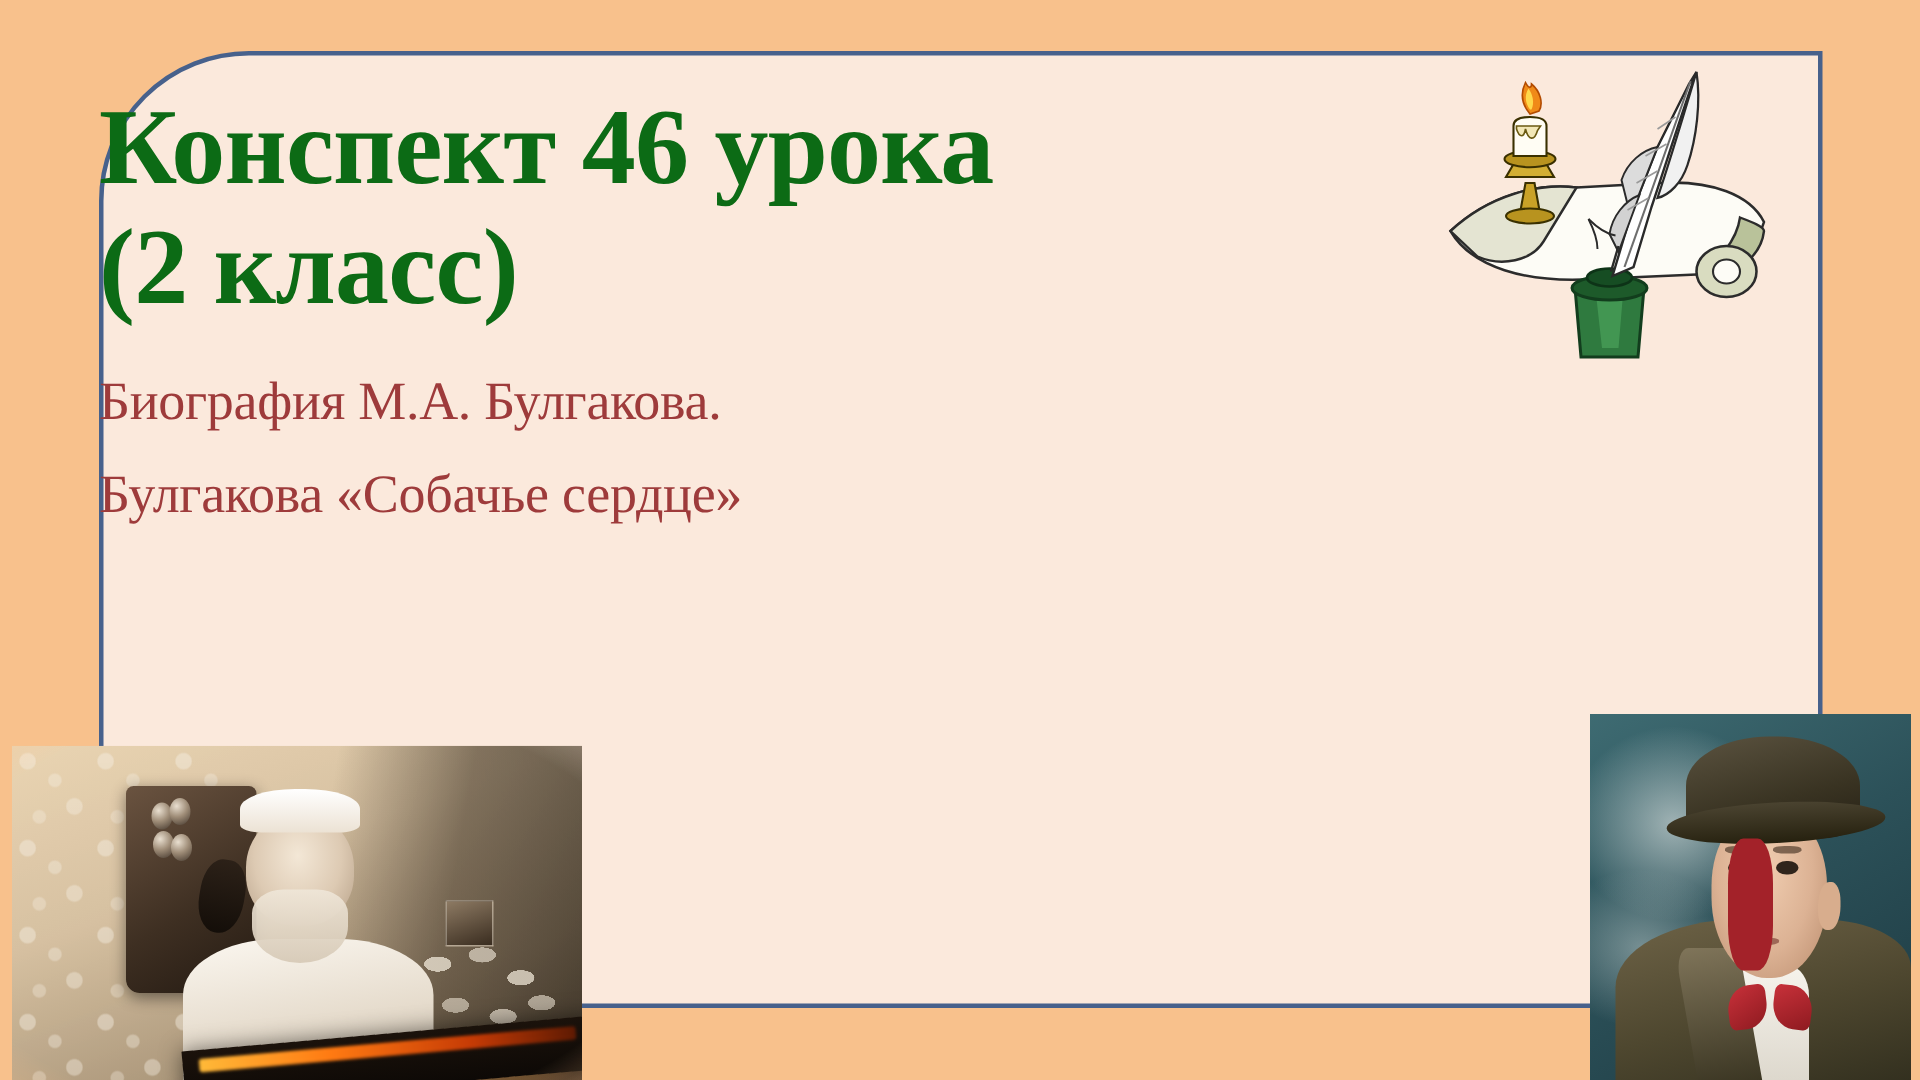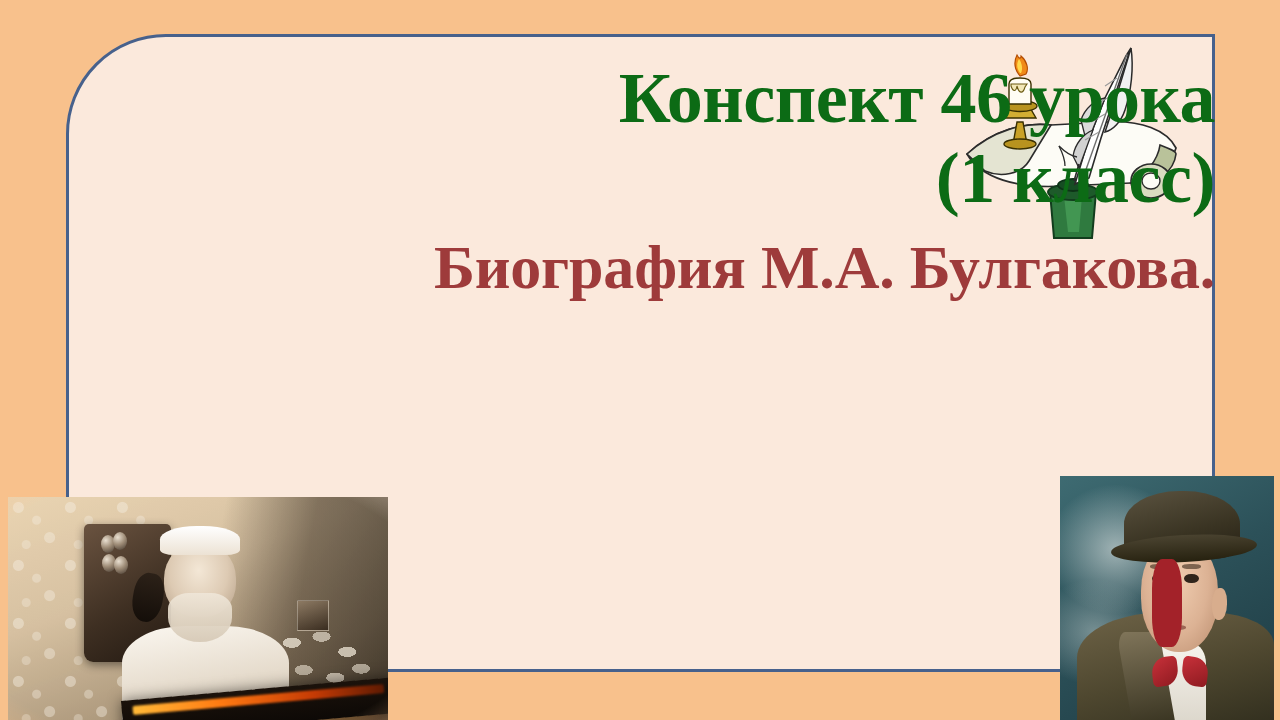--- a/index.html
+++ b/index.html
@@ -36,39 +36,39 @@
     border-top-left-radius: 100px;
     box-sizing: border-box;
   }
 
   
   #text-block {
     position: absolute;
     left: 66px;
     top: 34px;
     width: 1149px;
-    text-align: right;
+    text-align: left;
     pointer-events: none;
   }
 
   .title-line {
     color: #0c6b15;
     font-weight: bold;
     font-size: 72px;
     line-height: 84px;
     letter-spacing: -0.5px;
     white-space: nowrap;
   }
   #title-line-1 { margin-top: 22px; }
   #title-line-2 { margin-top: -4px; }
 
   .subtitle-line {
     color: #9e3b3b;
-    font-weight: bold;
-    font-size: 62px;
+    font-weight: normal;
+    font-size: 36px;
     line-height: 62px;
     letter-spacing: -0.2px;
     white-space: nowrap;
   }
   #subtitle-line-1 { margin-top: 16px; }
 
   
   #quill-illustration {
     position: absolute;
     left: 955px;
@@ -357,22 +357,23 @@
       <path d="M162 52 L150 60 M156 70 L142 78 M150 88 L136 96 M144 106 L130 114" stroke="#9a9a9a" stroke-width="1.1" fill="none"></path>
       <path d="M119 155 L124 138" stroke="#2a2a2a" stroke-width="1.6" fill="none"></path>
 
       <path d="M104 120 C110 126 116 130 122 131" stroke="#2a2a2a" stroke-width="1.3" fill="none"></path>
       <path d="M104 120 C108 128 110 134 110 140" stroke="#2a2a2a" stroke-width="1.3" fill="none"></path>
     </svg>
   </div>
 
   <div id="text-block">
     <div class="title-line" id="title-line-1">Конспект 46 урока</div>
-    <div class="title-line" id="title-line-2">(1 класс)</div>
+    <div class="title-line" id="title-line-2">(2 класс)</div>
     <div class="subtitle-line" id="subtitle-line-1">Биография М.А. Булгакова.</div>
+    <div class="subtitle-line">Булгакова «Собачье сердце»</div>
   </div>
 
   <div id="photo-preobrazhensky">
     <div class="ph-scene"></div>
     <div class="ph-wallpaper"></div>
     <div class="ph-phone-body">
       <div class="ph-bell b1"></div>
       <div class="ph-bell b2"></div>
       <div class="ph-bell b3"></div>
       <div class="ph-bell b4"></div>

